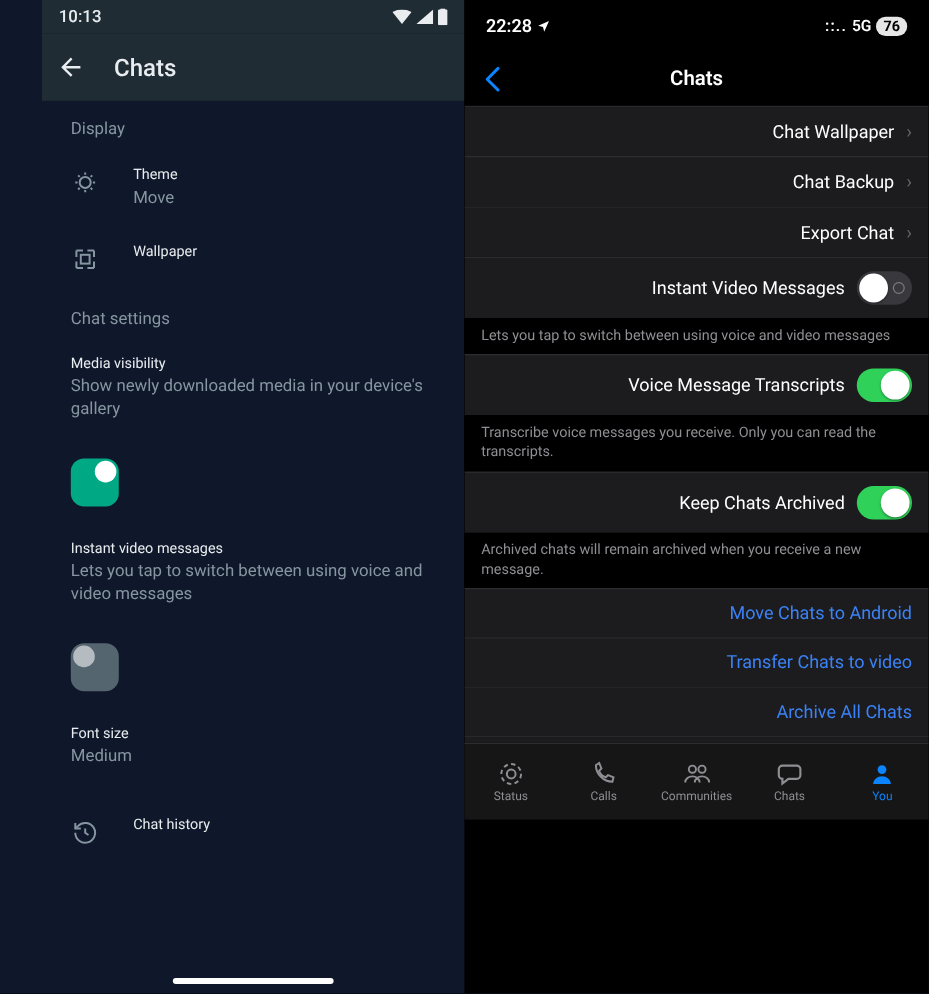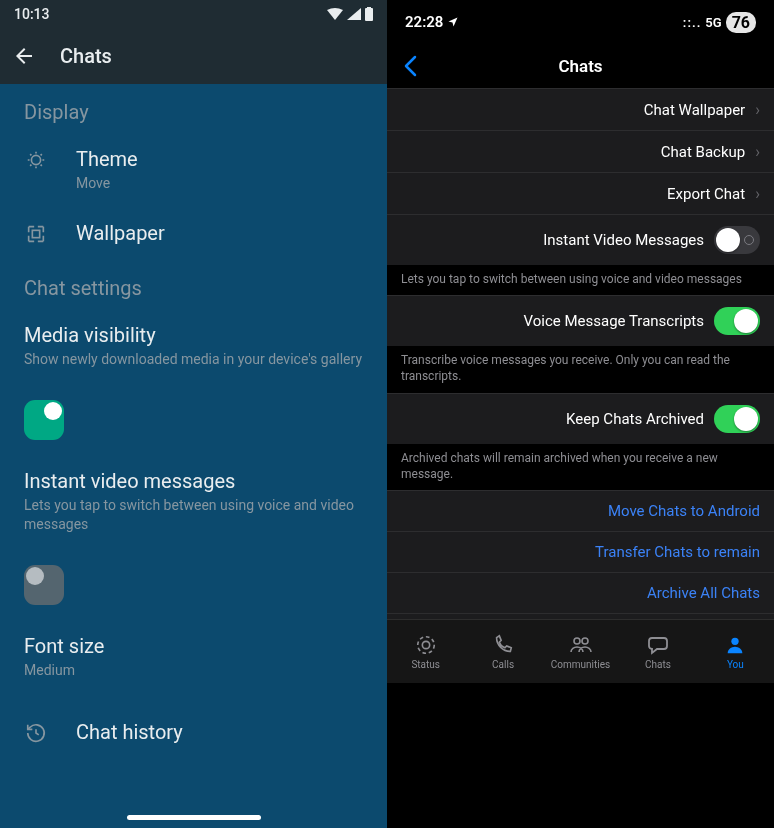--- a/index.html
+++ b/index.html
@@ -1,46 +1,46 @@
 <!DOCTYPE html>
 <html><head>
 <meta charset="utf-8">
 <style>
   * { margin: 0; padding: 0; box-sizing: border-box; font-family: -apple-system, "Segoe UI", Roboto, sans-serif; }
   body { width: 774px; height: 828px; display: flex; background: #000; overflow: hidden; }
-  .pane-left { width: 387px; height: 828px; background: #0c4a6e; color: #e9edef; display: flex; flex-direction: column; }
+  .pane-left { width: 387px; height: 828px; background: #0f172a; color: #e9edef; display: flex; flex-direction: column; padding-left: 35px; }
   .pane-right { width: 387px; height: 683px; background: #000; color: #fff; display: flex; flex-direction: column; }
   
   .a-status { height: 28px; display: flex; align-items: center; justify-content: space-between; padding: 0 14px; background:#1f2c33; font-size: 14px; font-weight: 500; }
   .a-status-right { display:flex; gap:4px; align-items:center; }
   
   .a-header { height: 56px; display:flex; align-items:center; padding: 0 12px; background:#1f2c33; gap: 24px; }
   .a-back { width:24px; height:24px; display:flex; align-items:center; justify-content:center; }
   .a-title { font-size: 20px; font-weight: 500; color:#e9edef; }
   
-  .a-section { padding: 16px 24px 8px; font-size: 20px; color:#8696a0; }
+  .a-section { padding: 16px 24px 8px; font-size: 14px; color:#8696a0; }
   
   .a-row { display:flex; align-items:flex-start; padding: 14px 24px; gap: 28px; }
   .a-row-icon { width:24px; height:24px; flex:0 0 24px; display:flex; align-items:center; justify-content:center; margin-top:2px; }
   .a-row-text { flex:1; }
-  .a-row-title { font-size: 20px; color:#e9edef; line-height: 1.3; }
+  .a-row-title { font-size: 12px; color:#e9edef; line-height: 1.3; }
   .a-row-sub { font-size: 14px; color:#8696a0; line-height: 1.3; margin-top:2px; }
   .a-divider { height: 12px; }
   .a-row-noicon { padding-left: 24px; flex-direction: column; }
   .a-toggle { width:40px; height:22px; border-radius: 11px; background:#54656f; position:relative; flex:0 0 40px; margin-top:4px; }
   .a-toggle.on { background:#00a884; }
   .a-toggle::after { content:""; position:absolute; width:18px; height:18px; border-radius:50%; background:#b5bcc1; top:2px; left:2px; }
   .a-toggle.on::after { background:#fff; left:20px; }
   .a-homebar { margin-top:auto; height:32px; display:flex; justify-content:center; align-items:flex-end; padding-bottom:8px; }
   .a-homebar-pill { width:134px; height:5px; border-radius:3px; background:#fff; }
   
   .i-status { height:44px; display:flex; align-items:center; justify-content:space-between; padding:0 18px; font-size:15px; font-weight:600; }
   .i-status-left { display:flex; gap:4px; align-items:center; }
   .i-status-right { display:flex; gap:4px; align-items:center; font-size:13px; }
-  .i-batt { display:inline-flex; align-items:center; gap:2px; background:rgba(255,255,255,.9); color:#000; border-radius:10px; padding:1px 6px; font-size:16px; font-weight:700; }
+  .i-batt { display:inline-flex; align-items:center; gap:2px; background:rgba(255,255,255,.9); color:#000; border-radius:10px; padding:1px 6px; font-size:12px; font-weight:700; }
   
   .i-nav { height:44px; position:relative; display:flex; align-items:center; }
   .i-nav-back { position:absolute; left:8px; color:#0a84ff; font-size:24px; padding:4px 8px; }
   .i-nav-title { margin:0 auto; font-size:17px; font-weight:600; }
   
   .i-body { flex:1; overflow:hidden; display:flex; flex-direction:column; font-size:15px; }
   .i-gap { height:20px; background:#000; }
   .i-gap-s { height:14px; background:#000; }
   .i-row { background:#1c1c1e; padding:11px 14px; display:flex; align-items:center; gap:10px; border-top:0.5px solid rgba(255,255,255,.08);text-align:right; }
   .i-row:first-child { border-top:none; }
@@ -232,21 +232,21 @@
       <div class="i-toggle on"></div>
     </div>
     <div class="i-footer">Archived chats will remain archived when you receive a new message.</div>
 
     <div class="i-gap-s"></div>
 
     <div class="i-row">
       <span class="i-row-title blue">Move Chats to Android</span>
     </div>
     <div class="i-row">
-      <span class="i-row-title blue">Transfer Chats to remain</span>
+      <span class="i-row-title blue">Transfer Chats to video</span>
     </div>
 
     <div class="i-gap"></div>
 
     <div class="i-row">
       <span class="i-row-title blue">Archive All Chats</span>
     </div>
     <div class="i-row">
       <span class="i-row-title red">Clear All Chats</span>
     </div>

